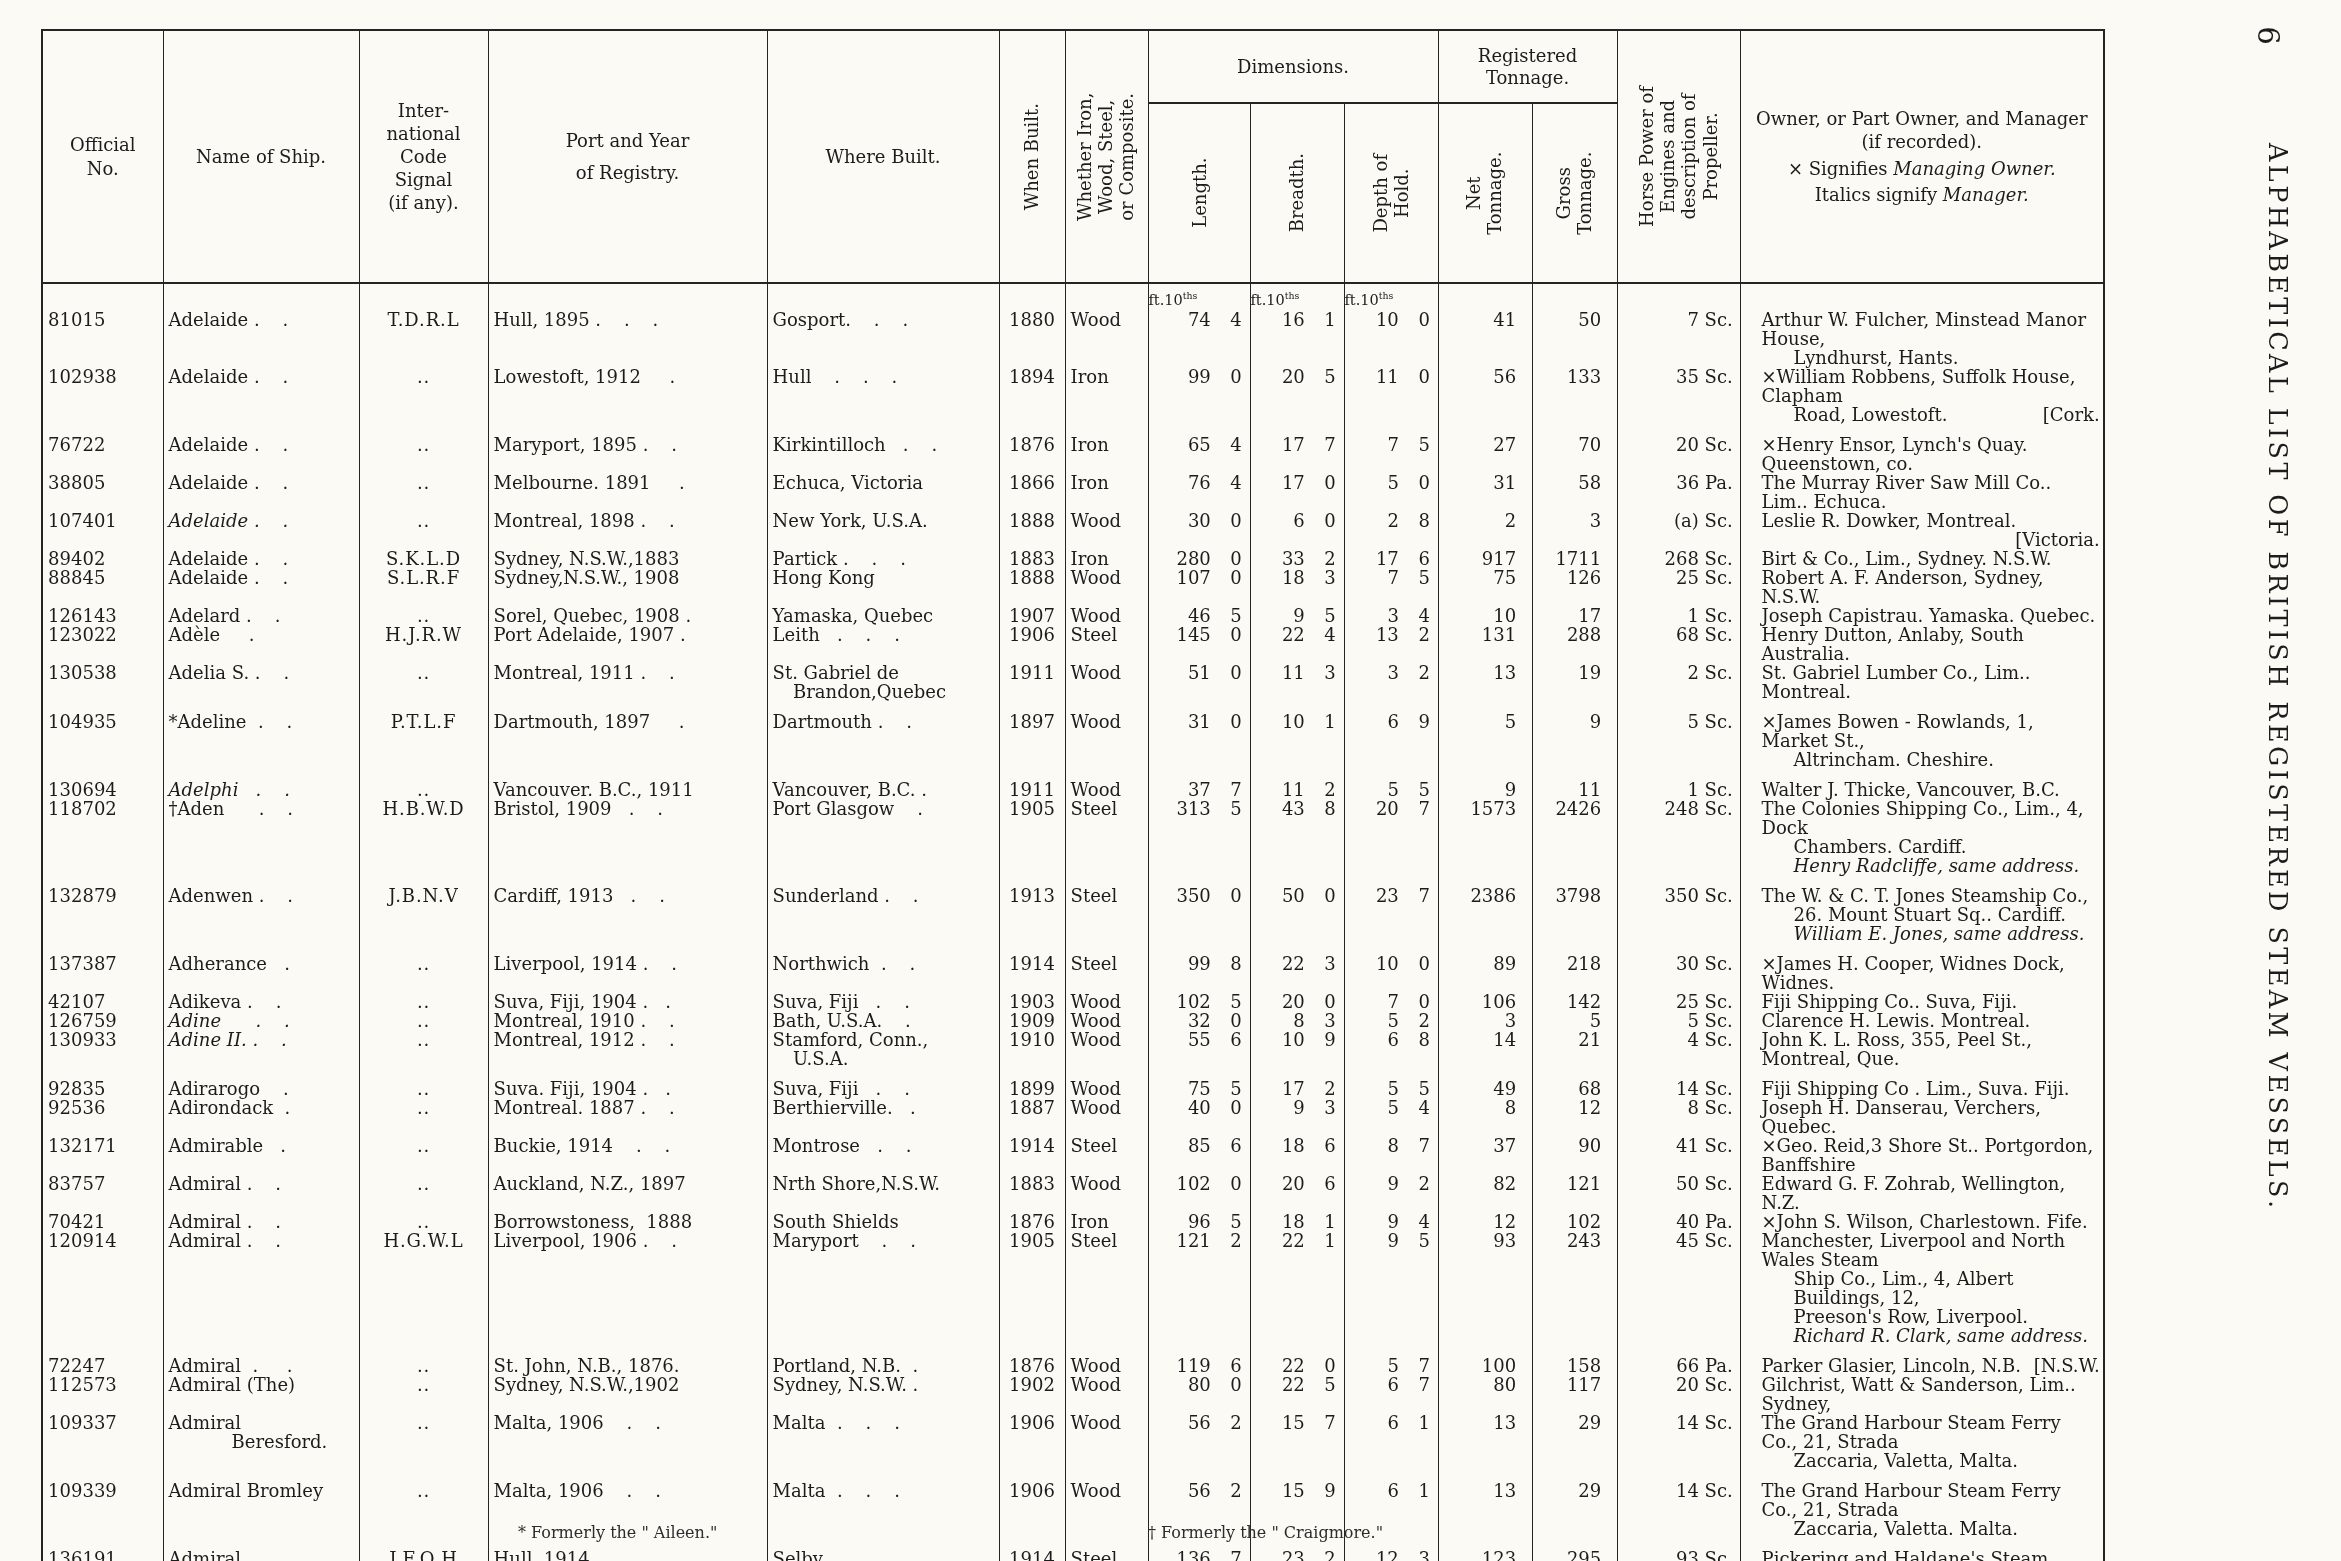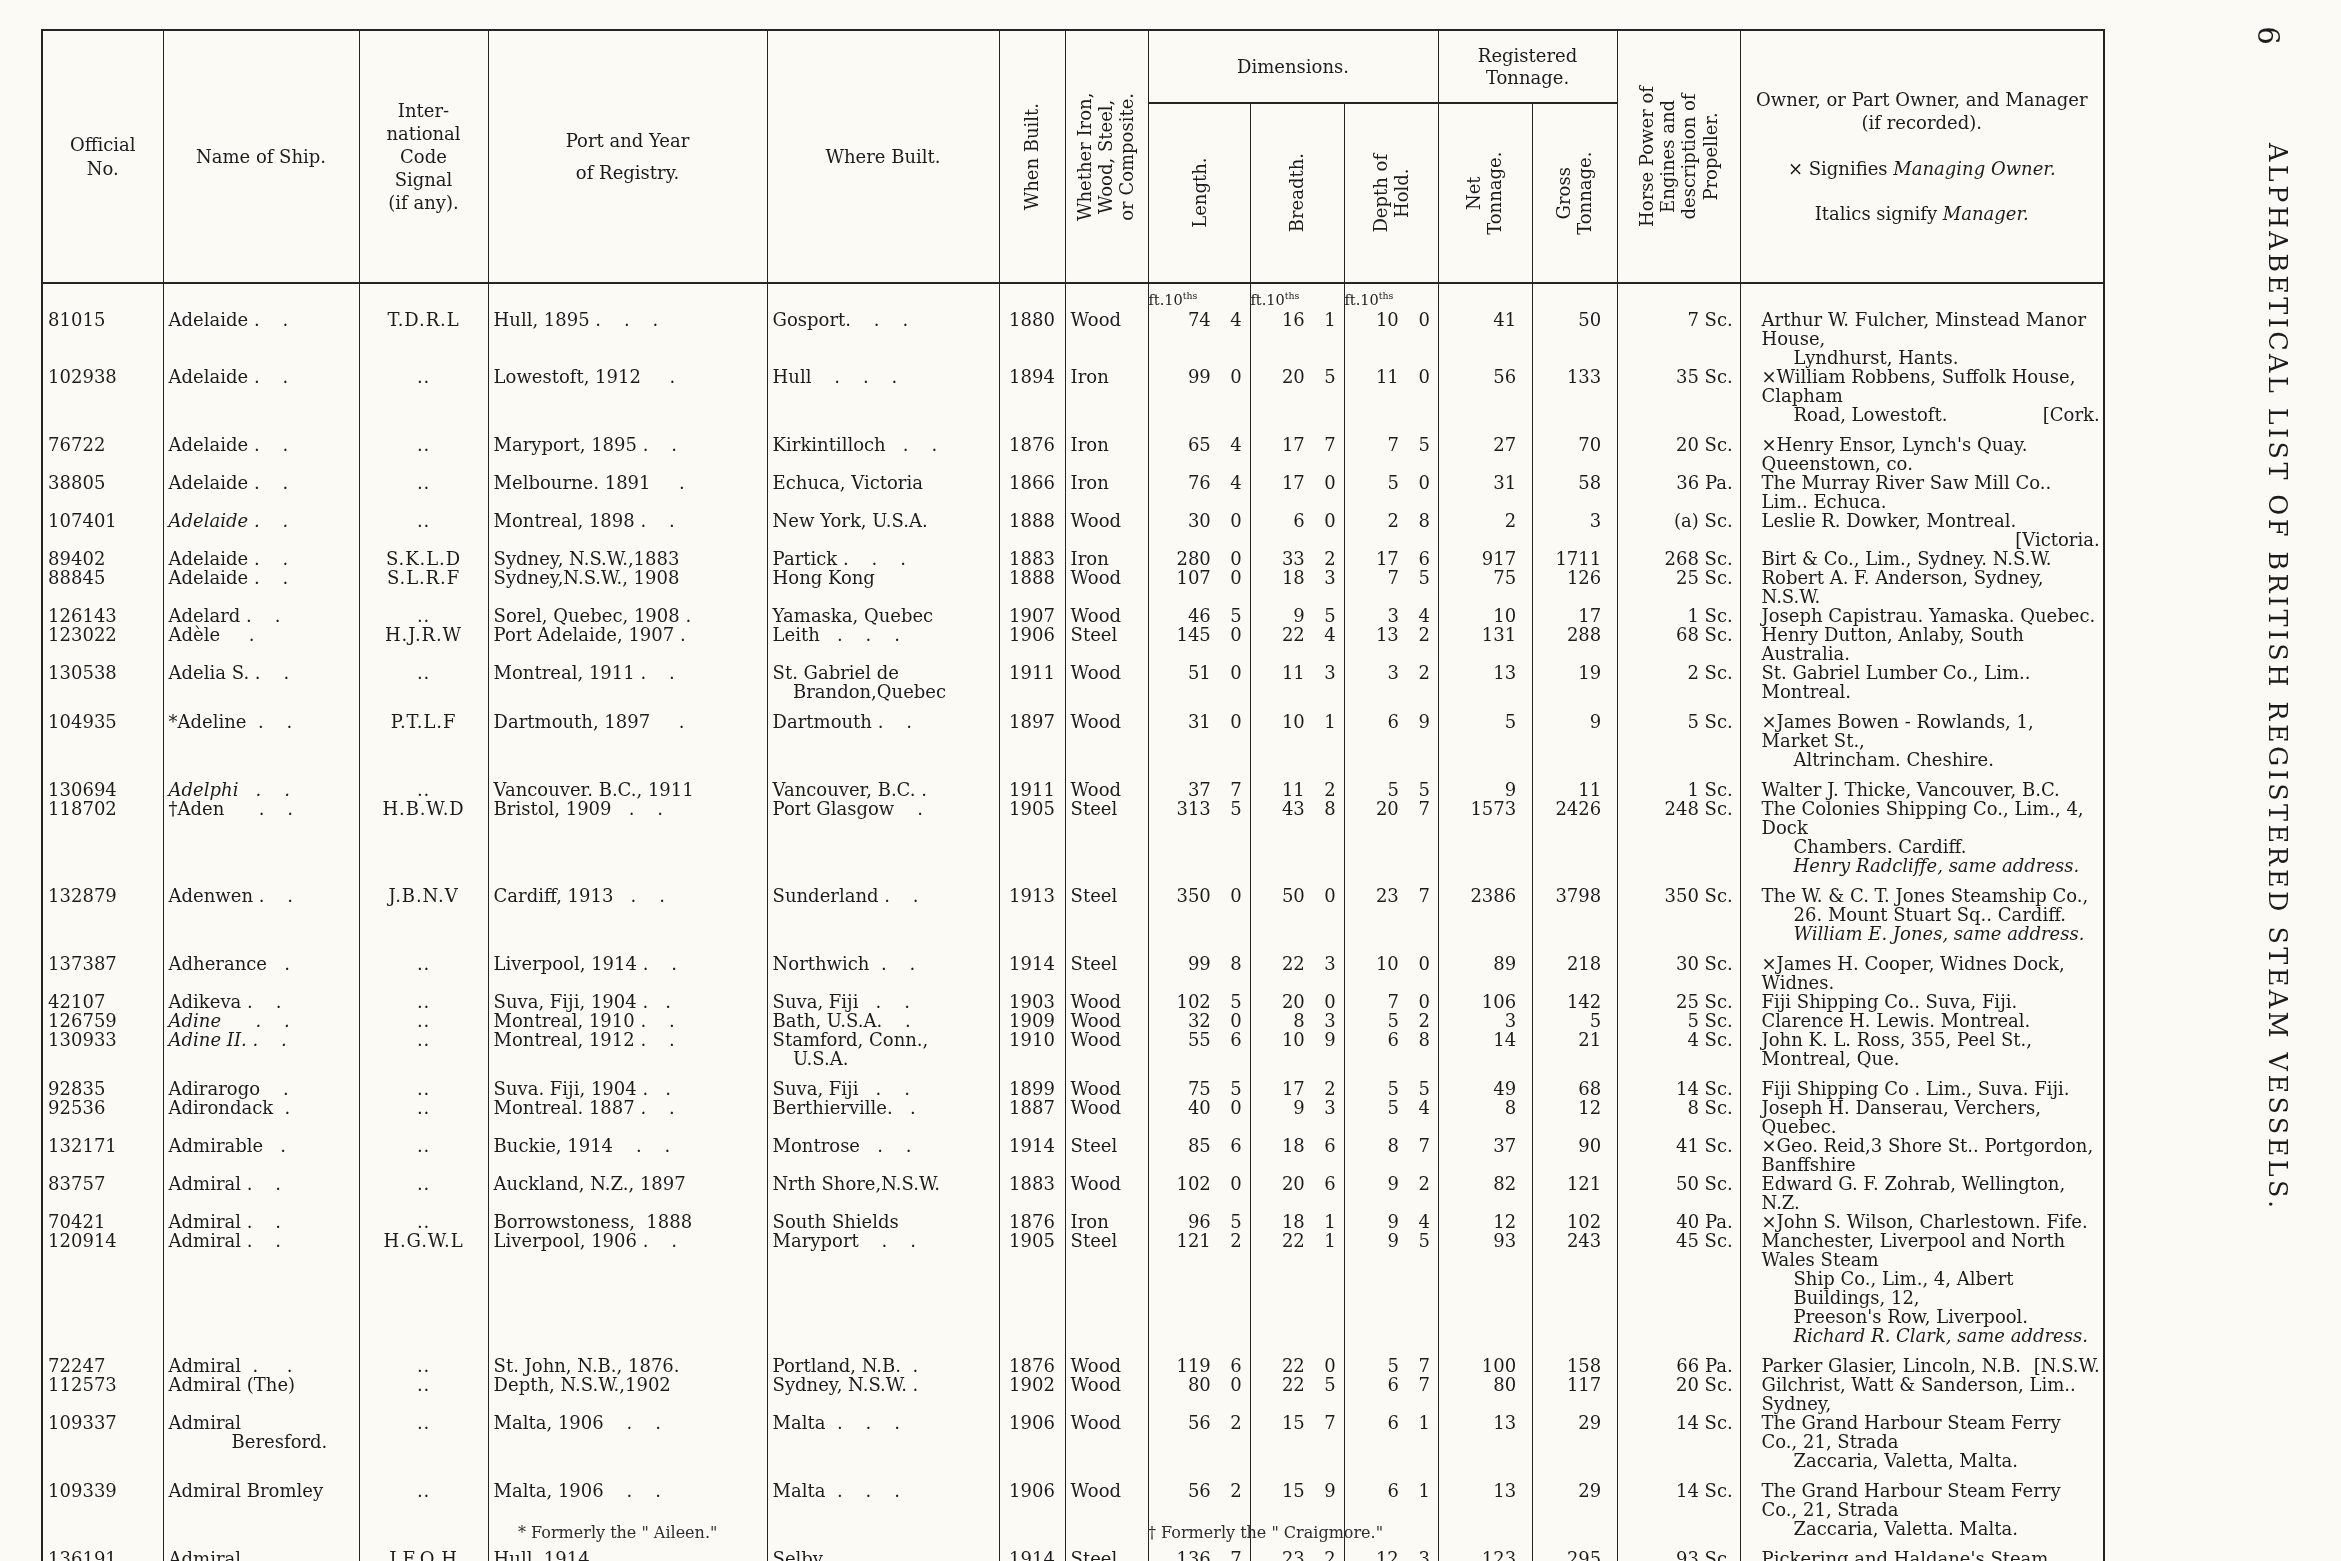--- a/index.html
+++ b/index.html
@@ -16,21 +16,21 @@
     border:1.7px solid #242424;border-bottom:2.6px solid #242424;
     padding:0;vertical-align:middle;text-align:center;line-height:1.28;
   }
   tr.h1{height:73px}
   tr.h2{height:180px}
   th.vert{position:relative}
   .vh{position:absolute;inset:0;display:flex;align-items:center;justify-content:center}
   .vrot{transform:rotate(-90deg);white-space:nowrap;text-align:center;line-height:1.18}
   .gl{line-height:1.2}
   .owner-h{padding:5.1px 8.5px}
-  .oh-mid{margin-top:22px}
+  .oh-mid{margin-top:3px}
   td{
     border-left:1.7px solid #242424;border-right:1.7px solid #242424;
     border-top:none;border-bottom:none;
     padding:0 5.1px;vertical-align:top;
   }
   tbody tr.gap td{padding-top:11px}
   .ft-row td{height:21px;padding-top:1.7px}
   .ftu{font-size:14.5px;white-space:pre}
   .ftu sup{font-size:9.4px;vertical-align:super}
   .num{text-align:right}
@@ -1129,21 +1129,21 @@
           <td class="c-owner">
             <div class="ol"><span>Parker Glasier, Lincoln, N.B.</span><span class="rt">[N.S.W.</span></div>
           </td>
         </tr>
         <tr>
           <td class="c-no">112573</td>
           <td class="c-name">
             <div class="pre">Admiral (The)</div>
           </td>
           <td class="c-code">..</td>
-          <td class="c-port pre">Depth, N.S.W.,1902</td>
+          <td class="c-port pre">Sydney, N.S.W.,1902</td>
           <td class="c-where">
             <div class="pre">Sydney, N.S.W. .</div>
           </td>
           <td class="c-when">1902</td>
           <td class="c-mat">Wood</td>
           <td class="c-dim">
             <div class="dimflex">
               <span class="dim-ft">80</span>
               <span class="dim-tn">0</span>
             </div>

